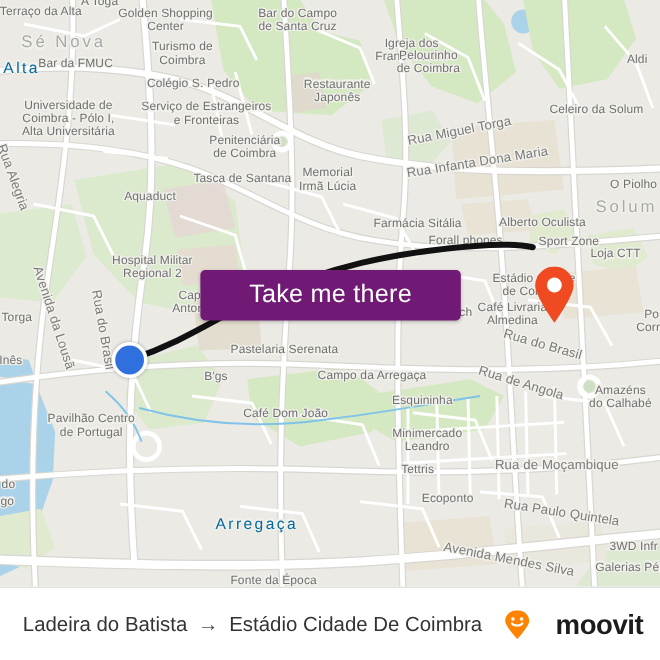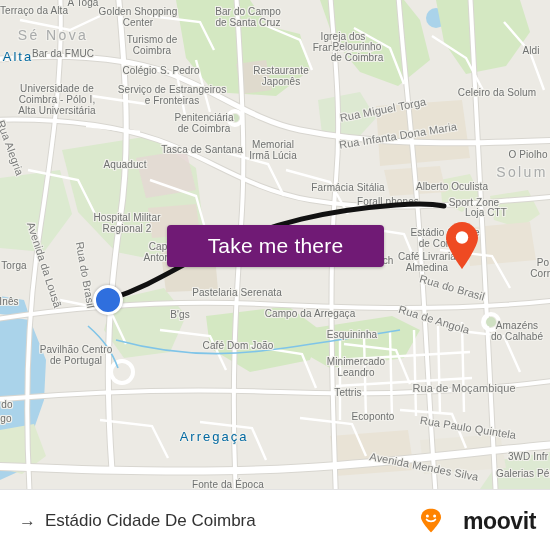--- a/index.html
+++ b/index.html
@@ -226,21 +226,21 @@
 de Coimbra</div>
         <div class="lbl poi" style="left: 273px; top: 150px;">Memorial
 Irmã Lúcia</div>
         <div class="lbl poi" style="left: 202px; top: 149px;">Tasca de Santana</div>
         <div class="lbl poi" style="left: 528px; top: 154px;">O Piolho</div>
         <div class="lbl area" style="left: 522px; top: 172px;">Solum</div>
         <div class="lbl poi" style="left: 348px; top: 187px;">Farmácia Sitália</div>
         <div class="lbl poi" style="left: 388px; top: 201px;">Forall phones</div>
         <div class="lbl poi" style="left: 452px; top: 186px;">Alberto Oculista</div>
         <div class="lbl poi" style="left: 474px; top: 202px;">Sport Zone</div>
-        <div class="lbl poi" style="left: 486px; top: 212px;">Loja CTT</div>
+        <div class="lbl poi" style="left: 513px; top: 212px;">Loja CTT</div>
         <div class="lbl poi" style="left: 127px; top: 223px;">Hospital Militar
 Regional 2</div>
         <div class="lbl poi" style="left: 445px; top: 238px;">Estádio Cidade
 de Coimbra</div>
         <div class="lbl poi" style="left: 158px; top: 252px;">Cap
 Antoni</div>
         <div class="lbl poi" style="left: 427px; top: 262px;">Café Livraria
 Almedina</div>
         <div class="lbl poi" style="left: 543px; top: 268px;">Po
 Corre</div>
@@ -296,20 +296,21 @@
       <svg width="36" height="48" viewBox="0 0 36 48">
         <path d="M18,47 C18,47 34,25 34,16 C34,7.2 26.8,0 18,0 C9.2,0 2,7.2 2,16 C2,25 18,47 18,47 Z" fill="#ef4a22"></path>
         <circle cx="18" cy="15.5" r="6.2" fill="#ffffff"></circle>
       </svg>
     </div>
 
   </div>
 
   <div class="footer">
     <div class="footer-title">
+      <span>Ladeira do Batista</span>
       <span class="arrow-icon">→</span>
       <span>Estádio Cidade De Coimbra</span>
     </div>
     <div class="brand">
       <svg width="22" height="24" viewBox="0 0 22 24">
         <path d="M11,24 C11,24 21,13.5 21,9 C21,3.8 16.6,0 11,0 C5.4,0 1,3.8 1,9 C1,13.5 11,24 11,24 Z" fill="#ff8300"></path>
         <circle cx="7.4" cy="7.4" r="1.5" fill="#ffffff"></circle>
         <circle cx="14.6" cy="7.4" r="1.5" fill="#ffffff"></circle>
         <path d="M6.6,11 C8.2,13.4 13.8,13.4 15.4,11" stroke="#ffffff" stroke-width="1.7" fill="none" stroke-linecap="round"></path>
       </svg>

